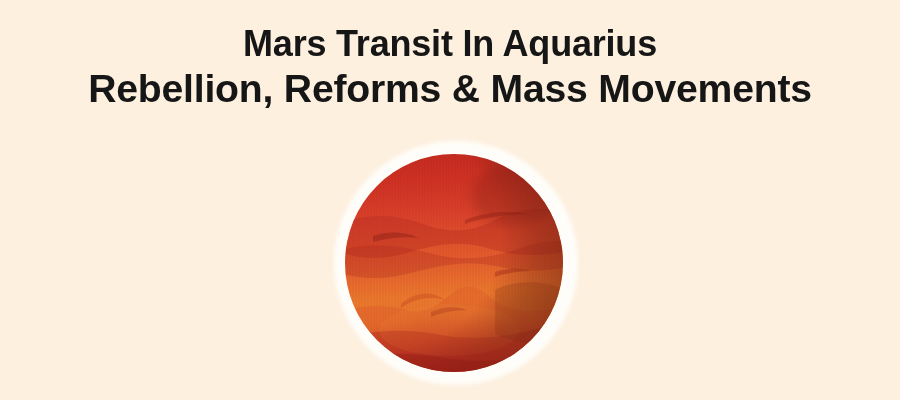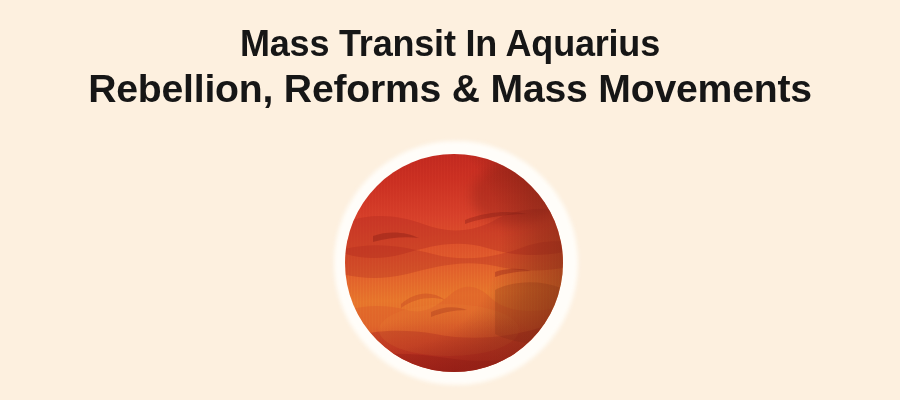--- a/index.html
+++ b/index.html
@@ -164,21 +164,21 @@
         rgba(150,22,20,0.18) 38%,
         rgba(0,0,0,0) 62%);
   }
 </style>
 </head>
 <body>
 
 <div id="banner">
 
   <div id="headline">
-    <span class="line line1">Mass Transit In Aquarius</span>
+    <span class="line line1">Mars Transit In Aquarius</span>
     <span class="line line2">Rebellion, Reforms &amp; Mass Movements</span>
   </div>
 
   <div id="planet-wrap">
 
     <div id="planet-halo"></div>
 
     <div id="planet-body">
 
       <div id="planet-sheen"></div>

